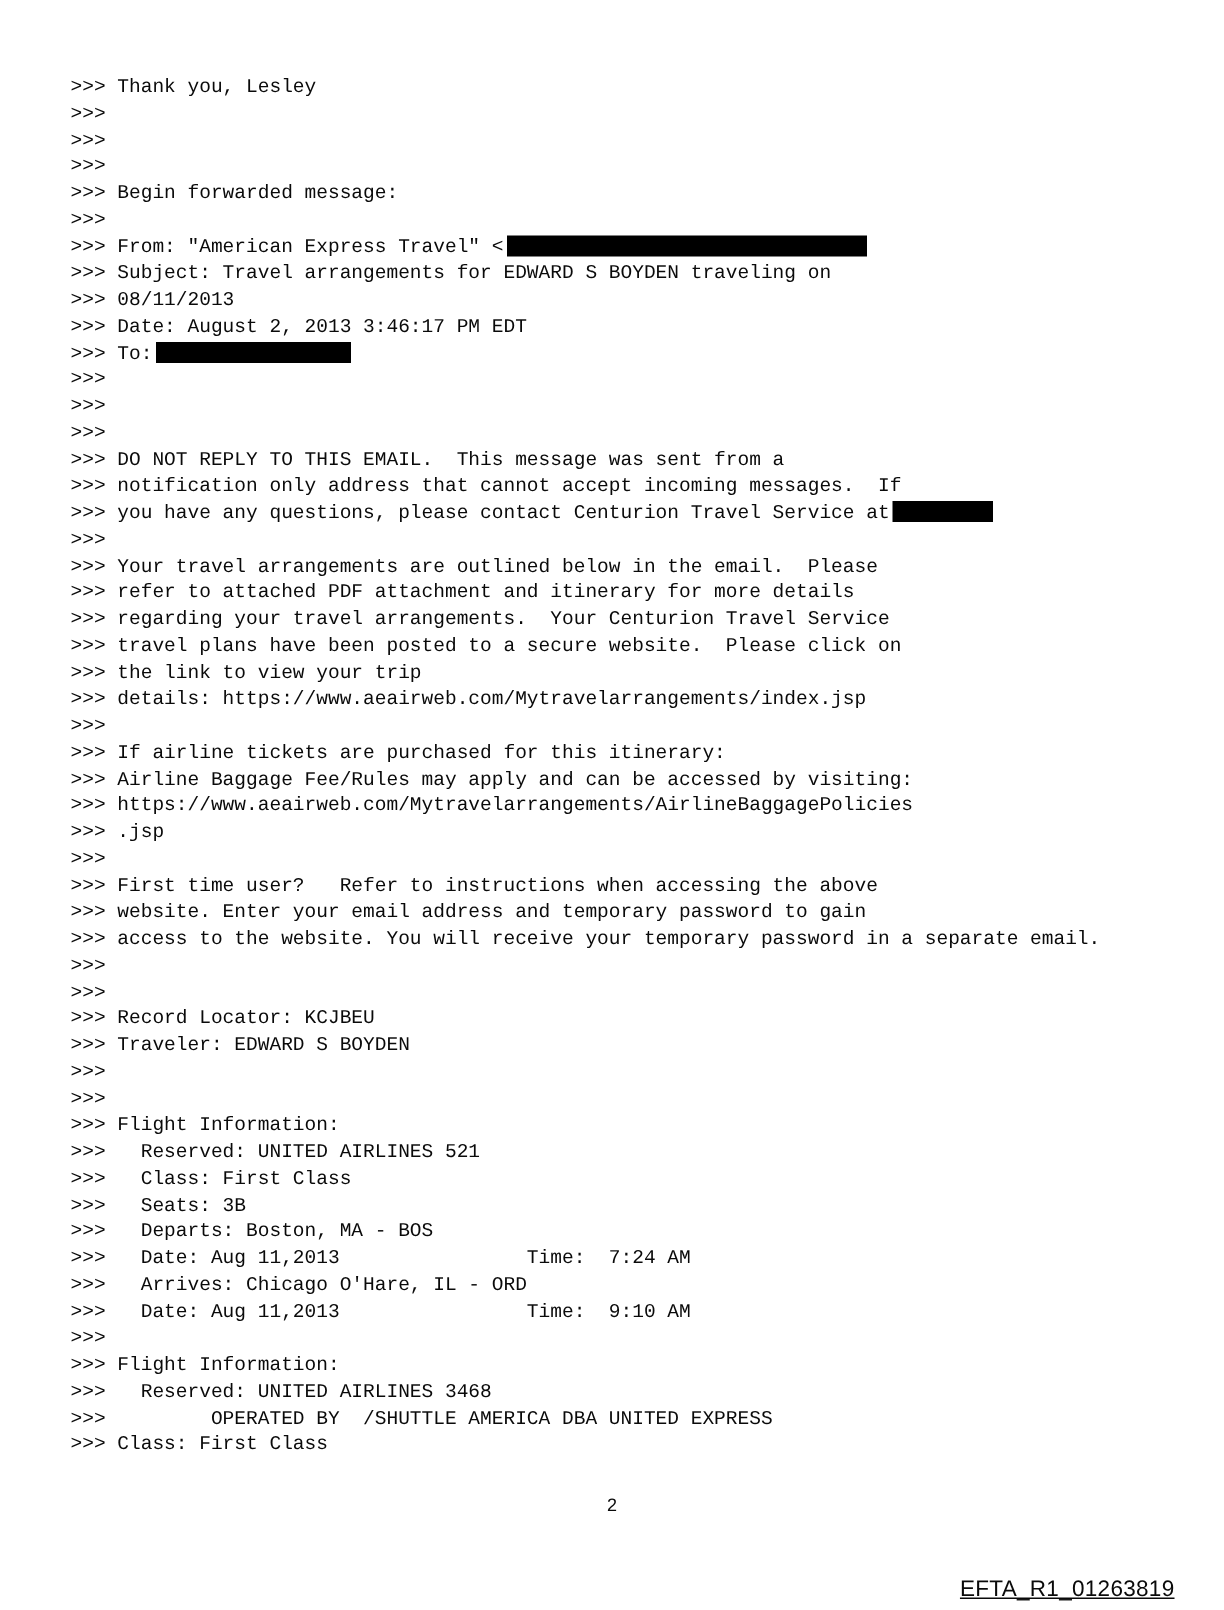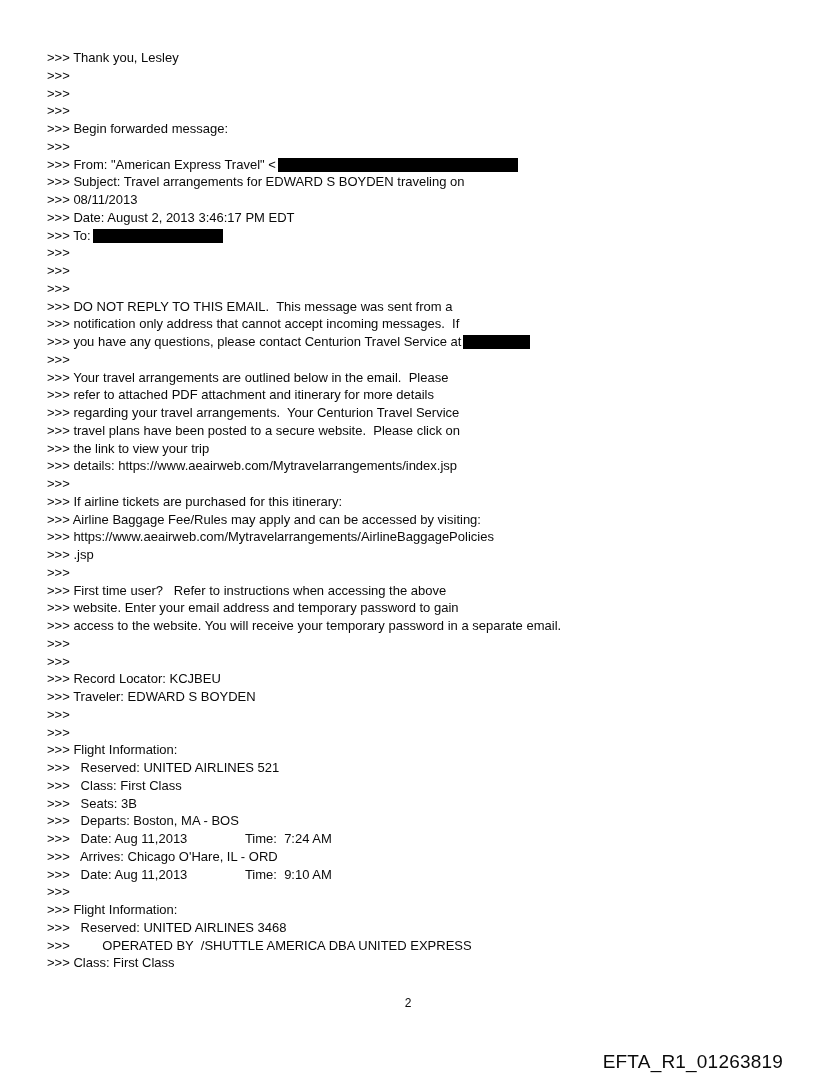--- a/index.html
+++ b/index.html
@@ -15,42 +15,43 @@
     color: #0a0a0a;
   }
   .email-body {
     position: absolute;
     left: 47px;
     top: 49px;
     font-size: 13px;
     line-height: 17.75px;
     white-space: pre;
   }
-  .line { height: 17.75px; }
+  .line { height: 17.75px; font-family: Liberation Mono, monospace; }
   .redaction {
     display: inline-block;
     height: 14px;
     background: #000000;
     vertical-align: -3px;
     margin-left: 2px;
   }
   .page-number {
     position: absolute;
     top: 996px;
     left: 0;
     width: 100%;
     text-align: center;
     font-size: 12px;
   }
   .bates-number {
     position: absolute;
     top: 1051px;
     right: 33px;
-    font-size: 19px;
+    font-size: 15px;
     letter-spacing: 0.2px;
+    text-decoration: underline;
   }
 </style>
 </head>
 <body>
 
 <div>
   <div class="email-body"><div class="line"><span>&gt;&gt;&gt; Thank you, Lesley</span></div><div class="line"><span>&gt;&gt;&gt;</span></div><div class="line"><span>&gt;&gt;&gt;</span></div><div class="line"><span>&gt;&gt;&gt;</span></div><div class="line"><span>&gt;&gt;&gt; Begin forwarded message:</span></div><div class="line"><span>&gt;&gt;&gt;</span></div><div class="line"><span>&gt;&gt;&gt; From: "American Express Travel" &lt;</span><span class="redaction" style="width: 240px;"></span></div><div class="line"><span>&gt;&gt;&gt; Subject: Travel arrangements for EDWARD S BOYDEN traveling on</span></div><div class="line"><span>&gt;&gt;&gt; 08/11/2013</span></div><div class="line"><span>&gt;&gt;&gt; Date: August 2, 2013 3:46:17 PM EDT</span></div><div class="line"><span>&gt;&gt;&gt; To:</span><span class="redaction" style="width: 130px;"></span></div><div class="line"><span>&gt;&gt;&gt;</span></div><div class="line"><span>&gt;&gt;&gt;</span></div><div class="line"><span>&gt;&gt;&gt;</span></div><div class="line"><span>&gt;&gt;&gt; DO NOT REPLY TO THIS EMAIL.  This message was sent from a</span></div><div class="line"><span>&gt;&gt;&gt; notification only address that cannot accept incoming messages.  If</span></div><div class="line"><span>&gt;&gt;&gt; you have any questions, please contact Centurion Travel Service at</span><span class="redaction" style="width: 67px;"></span></div><div class="line"><span>&gt;&gt;&gt;</span></div><div class="line"><span>&gt;&gt;&gt; Your travel arrangements are outlined below in the email.  Please</span></div><div class="line"><span>&gt;&gt;&gt; refer to attached PDF attachment and itinerary for more details</span></div><div class="line"><span>&gt;&gt;&gt; regarding your travel arrangements.  Your Centurion Travel Service</span></div><div class="line"><span>&gt;&gt;&gt; travel plans have been posted to a secure website.  Please click on</span></div><div class="line"><span>&gt;&gt;&gt; the link to view your trip</span></div><div class="line"><span>&gt;&gt;&gt; details: https://www.aeairweb.com/Mytravelarrangements/index.jsp</span></div><div class="line"><span>&gt;&gt;&gt;</span></div><div class="line"><span>&gt;&gt;&gt; If airline tickets are purchased for this itinerary:</span></div><div class="line"><span>&gt;&gt;&gt; Airline Baggage Fee/Rules may apply and can be accessed by visiting:</span></div><div class="line"><span>&gt;&gt;&gt; https://www.aeairweb.com/Mytravelarrangements/AirlineBaggagePolicies</span></div><div class="line"><span>&gt;&gt;&gt; .jsp</span></div><div class="line"><span>&gt;&gt;&gt;</span></div><div class="line"><span>&gt;&gt;&gt; First time user?   Refer to instructions when accessing the above</span></div><div class="line"><span>&gt;&gt;&gt; website. Enter your email address and temporary password to gain</span></div><div class="line"><span>&gt;&gt;&gt; access to the website. You will receive your temporary password in a separate email.</span></div><div class="line"><span>&gt;&gt;&gt;</span></div><div class="line"><span>&gt;&gt;&gt;</span></div><div class="line"><span>&gt;&gt;&gt; Record Locator: KCJBEU</span></div><div class="line"><span>&gt;&gt;&gt; Traveler: EDWARD S BOYDEN</span></div><div class="line"><span>&gt;&gt;&gt;</span></div><div class="line"><span>&gt;&gt;&gt;</span></div><div class="line"><span>&gt;&gt;&gt; Flight Information:</span></div><div class="line"><span>&gt;&gt;&gt;   Reserved: UNITED AIRLINES 521</span></div><div class="line"><span>&gt;&gt;&gt;   Class: First Class</span></div><div class="line"><span>&gt;&gt;&gt;   Seats: 3B</span></div><div class="line"><span>&gt;&gt;&gt;   Departs: Boston, MA - BOS</span></div><div class="line"><span>&gt;&gt;&gt;   Date: Aug 11,2013                Time:  7:24 AM</span></div><div class="line"><span>&gt;&gt;&gt;   Arrives: Chicago O'Hare, IL - ORD</span></div><div class="line"><span>&gt;&gt;&gt;   Date: Aug 11,2013                Time:  9:10 AM</span></div><div class="line"><span>&gt;&gt;&gt;</span></div><div class="line"><span>&gt;&gt;&gt; Flight Information:</span></div><div class="line"><span>&gt;&gt;&gt;   Reserved: UNITED AIRLINES 3468</span></div><div class="line"><span>&gt;&gt;&gt;         OPERATED BY  /SHUTTLE AMERICA DBA UNITED EXPRESS</span></div><div class="line"><span>&gt;&gt;&gt; Class: First Class</span></div></div>
   <div class="page-number">2</div>
   <div class="bates-number">EFTA_R1_01263819</div>
 </div>

